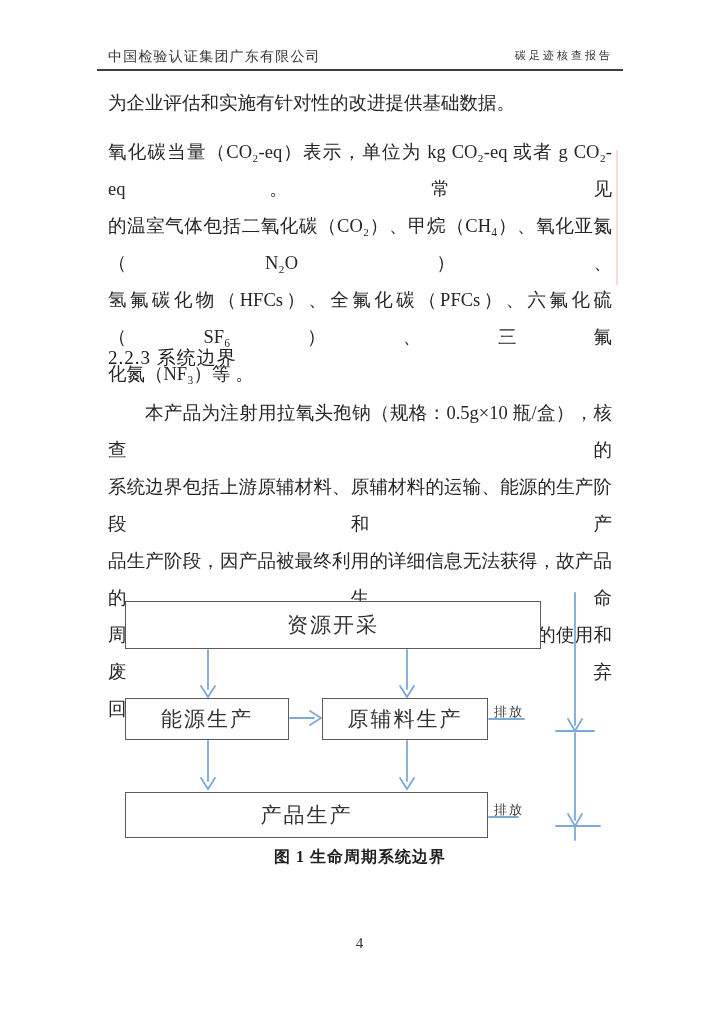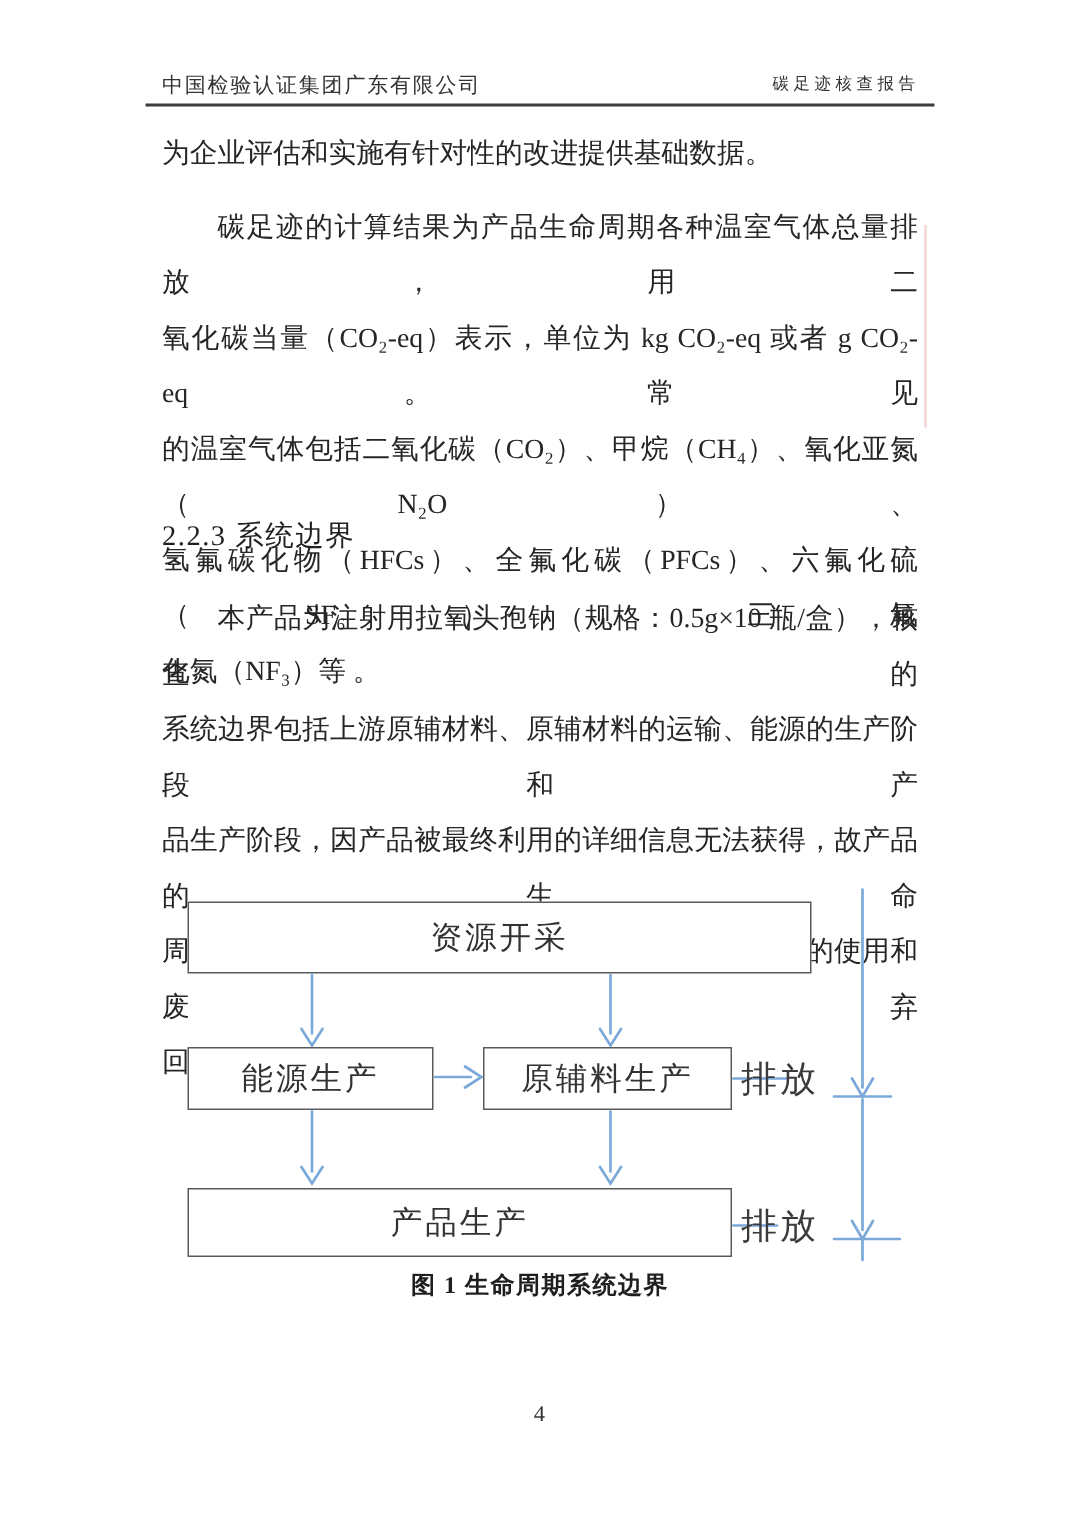--- a/index.html
+++ b/index.html
@@ -31,21 +31,21 @@
   .diagram svg{position:absolute;left:0;top:0;}
   .dbox{
     position:absolute;border:1.5px solid #5a5a5a;background:#fff;
     display:flex;align-items:center;justify-content:center;
     font-size:21px;letter-spacing:2px;color:#333;box-sizing:border-box;
   }
   .box-resource{left:125px;top:16px;width:416px;height:48px;}
   .box-energy{left:125px;top:113px;width:164px;height:42px;}
   .box-materials{left:322px;top:113px;width:166px;height:42px;}
   .box-product{left:125px;top:207px;width:363px;height:46px;}
-  .emis{position:absolute;font-size:24px;letter-spacing:2px;color:#3a3a3a;}
+  .emis{position:absolute;font-size:13px;letter-spacing:2px;color:#3a3a3a;}
   .emis-1{left:494px;top:118px;}
   .emis-2{left:494px;top:216px;}
   .caption{
     position:absolute;left:108px;top:847px;width:504px;text-align:center;
     font-size:16px;font-weight:bold;letter-spacing:1px;color:#1f1f1f;
   }
   
   .page-number{position:absolute;left:0;top:935px;width:719px;text-align:center;font-size:15px;color:#333;}
 </style>
 </head>
@@ -57,21 +57,20 @@
   <div class="hdr-right">碳足迹核查报告</div>
   <div class="hdr-rule"></div>
 
   <div class="textcol" style="top:85px">
     <div class="bodyline final">为企业评估和实施有针对性的改进提供基础数据。</div>
   </div>
 
   <div class="revision-mark"></div>
 
   <div class="textcol" style="top:134px">
-    <div class="bodyline indent">碳足迹的计算结果为产品生命周期各种温室气体总量排放，用二</div>
     <div class="bodyline">氧化碳当量（CO₂-eq）表示，单位为 kg CO₂-eq 或者 g CO₂-eq。常见</div>
     <div class="bodyline">的温室气体包括二氧化碳（CO₂）、甲烷（CH₄）、氧化亚氮（N₂O）、</div>
     <div class="bodyline">氢氟碳化物（HFCs）、全氟化碳（PFCs）、六氟化硫（SF₆）、三氟</div>
     <div class="bodyline final">化氮（NF₃）等 。</div>
   </div>
 
   <div class="heading">2.2.3  系统边界</div>
 
   <div class="textcol" style="top:395px">
     <div class="bodyline indent">本产品为注射用拉氧头孢钠（规格：0.5g×10 瓶/盒），核查的</div>

